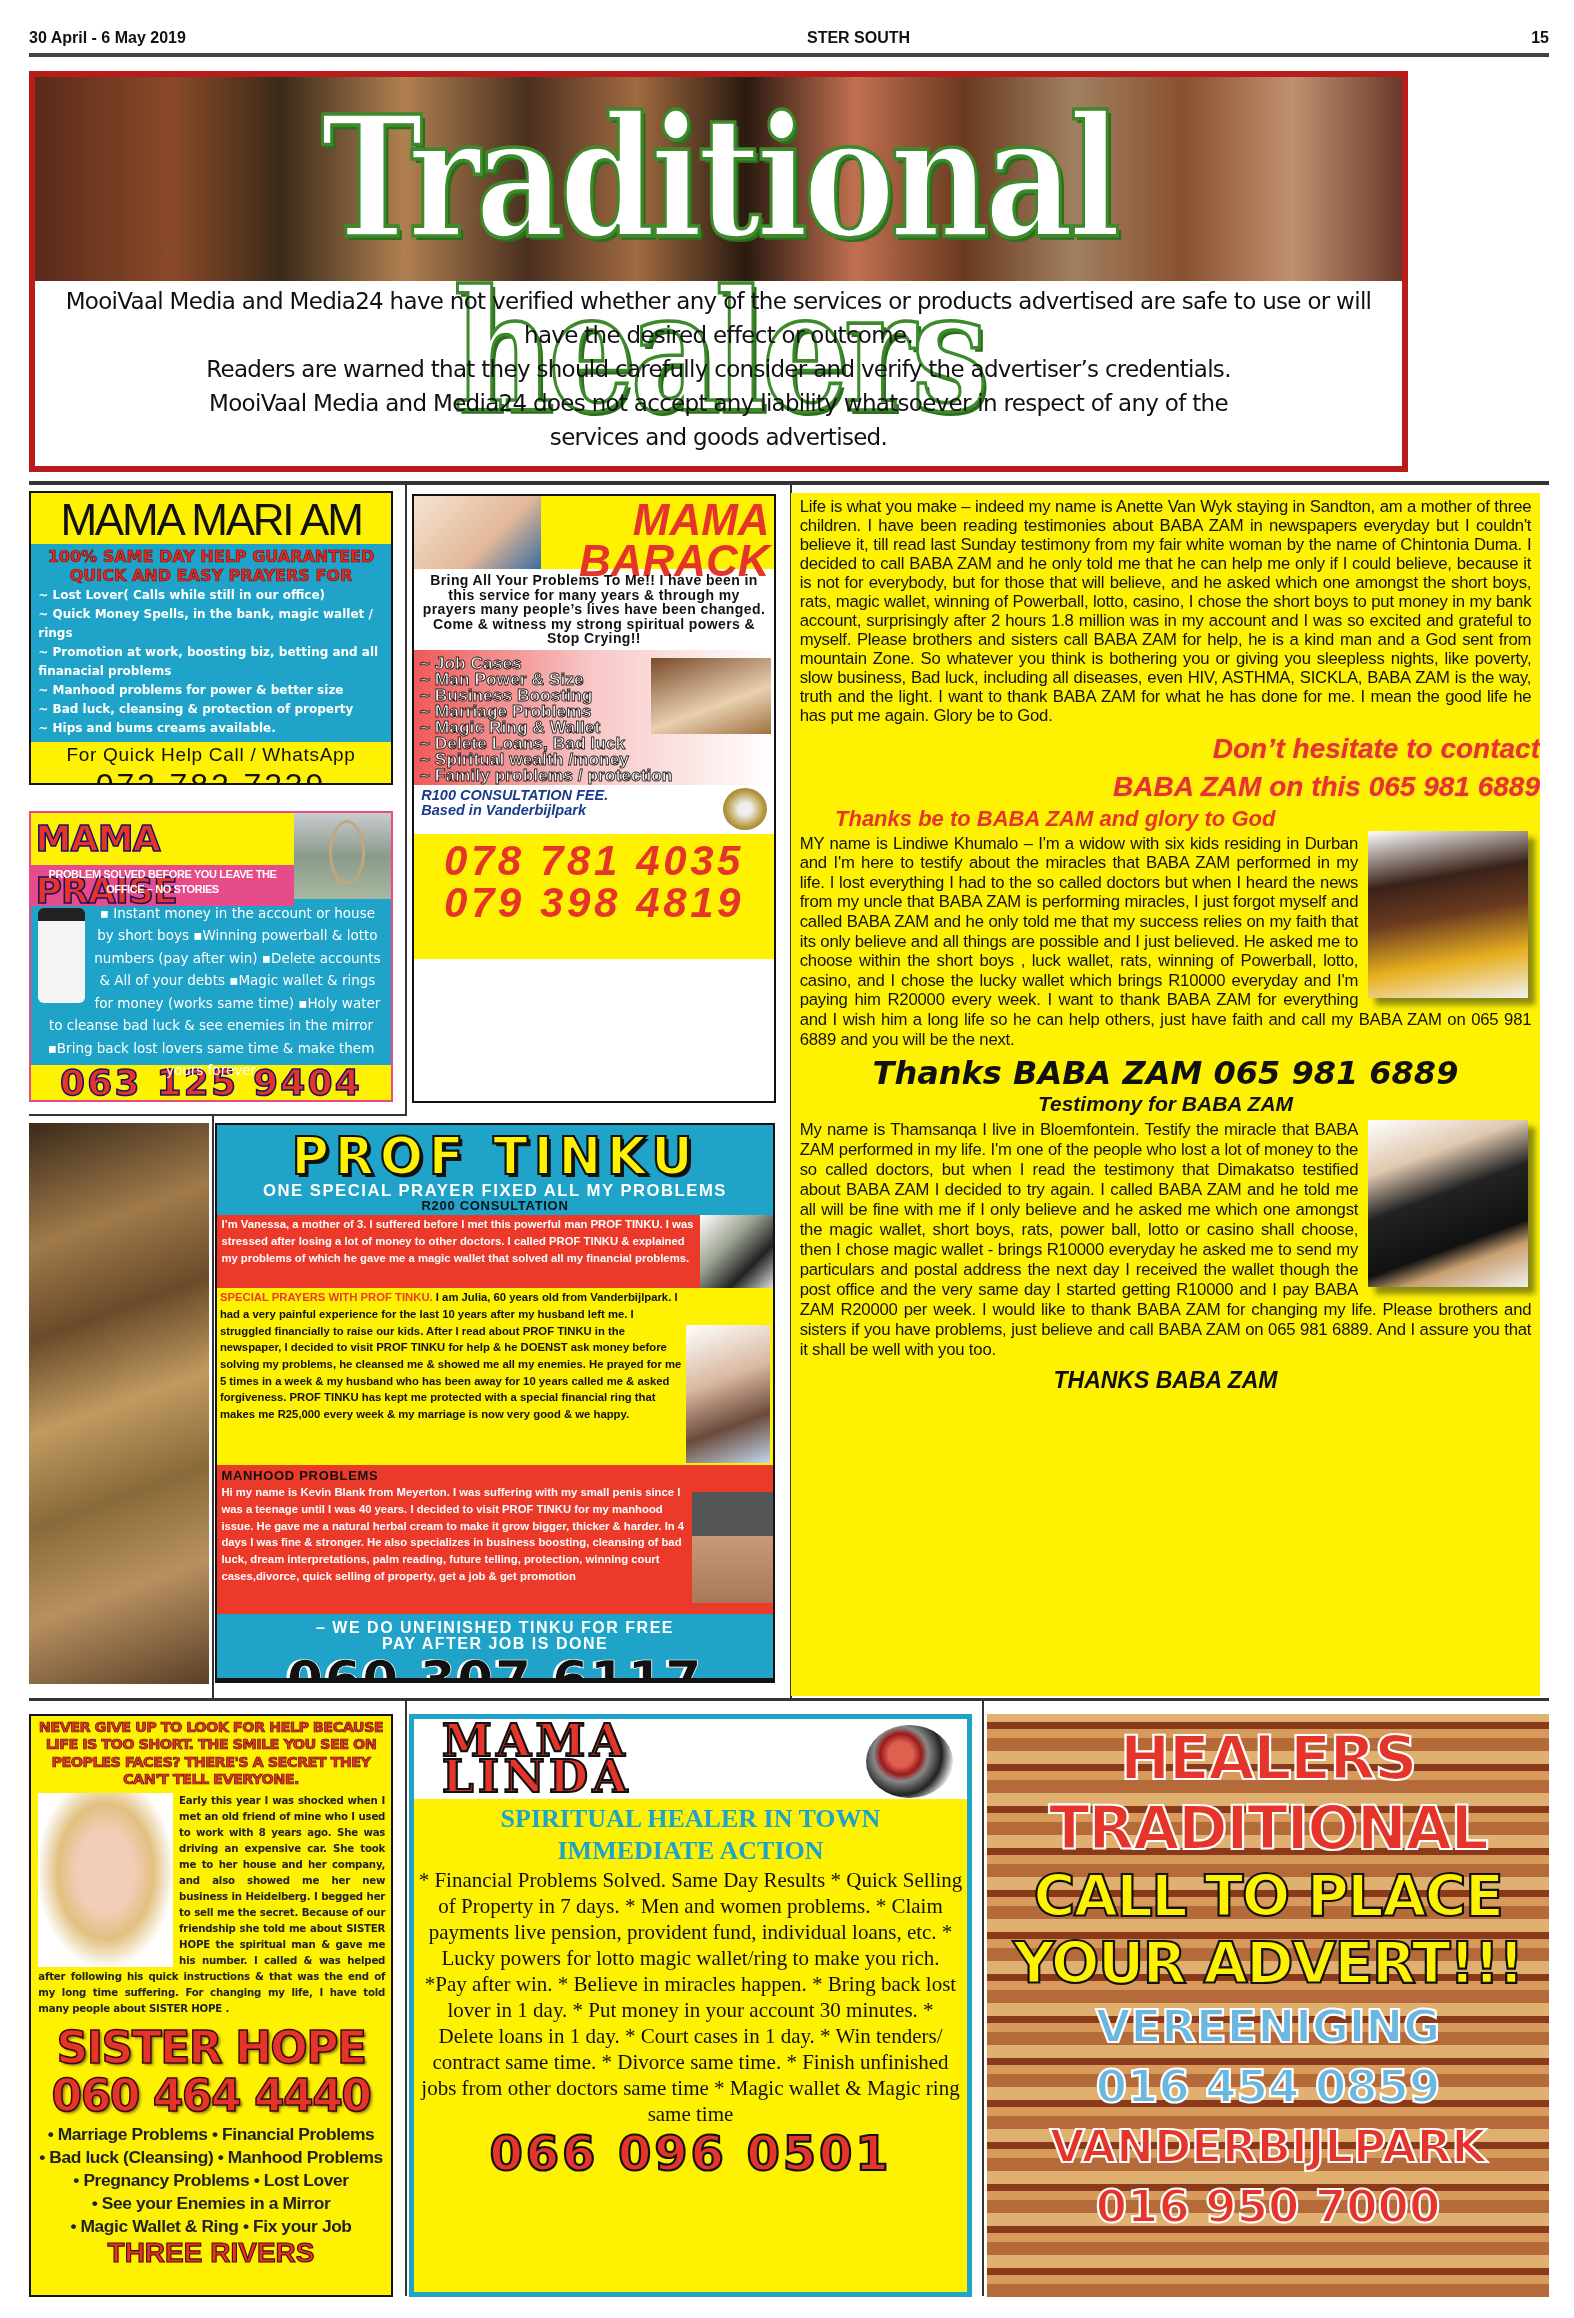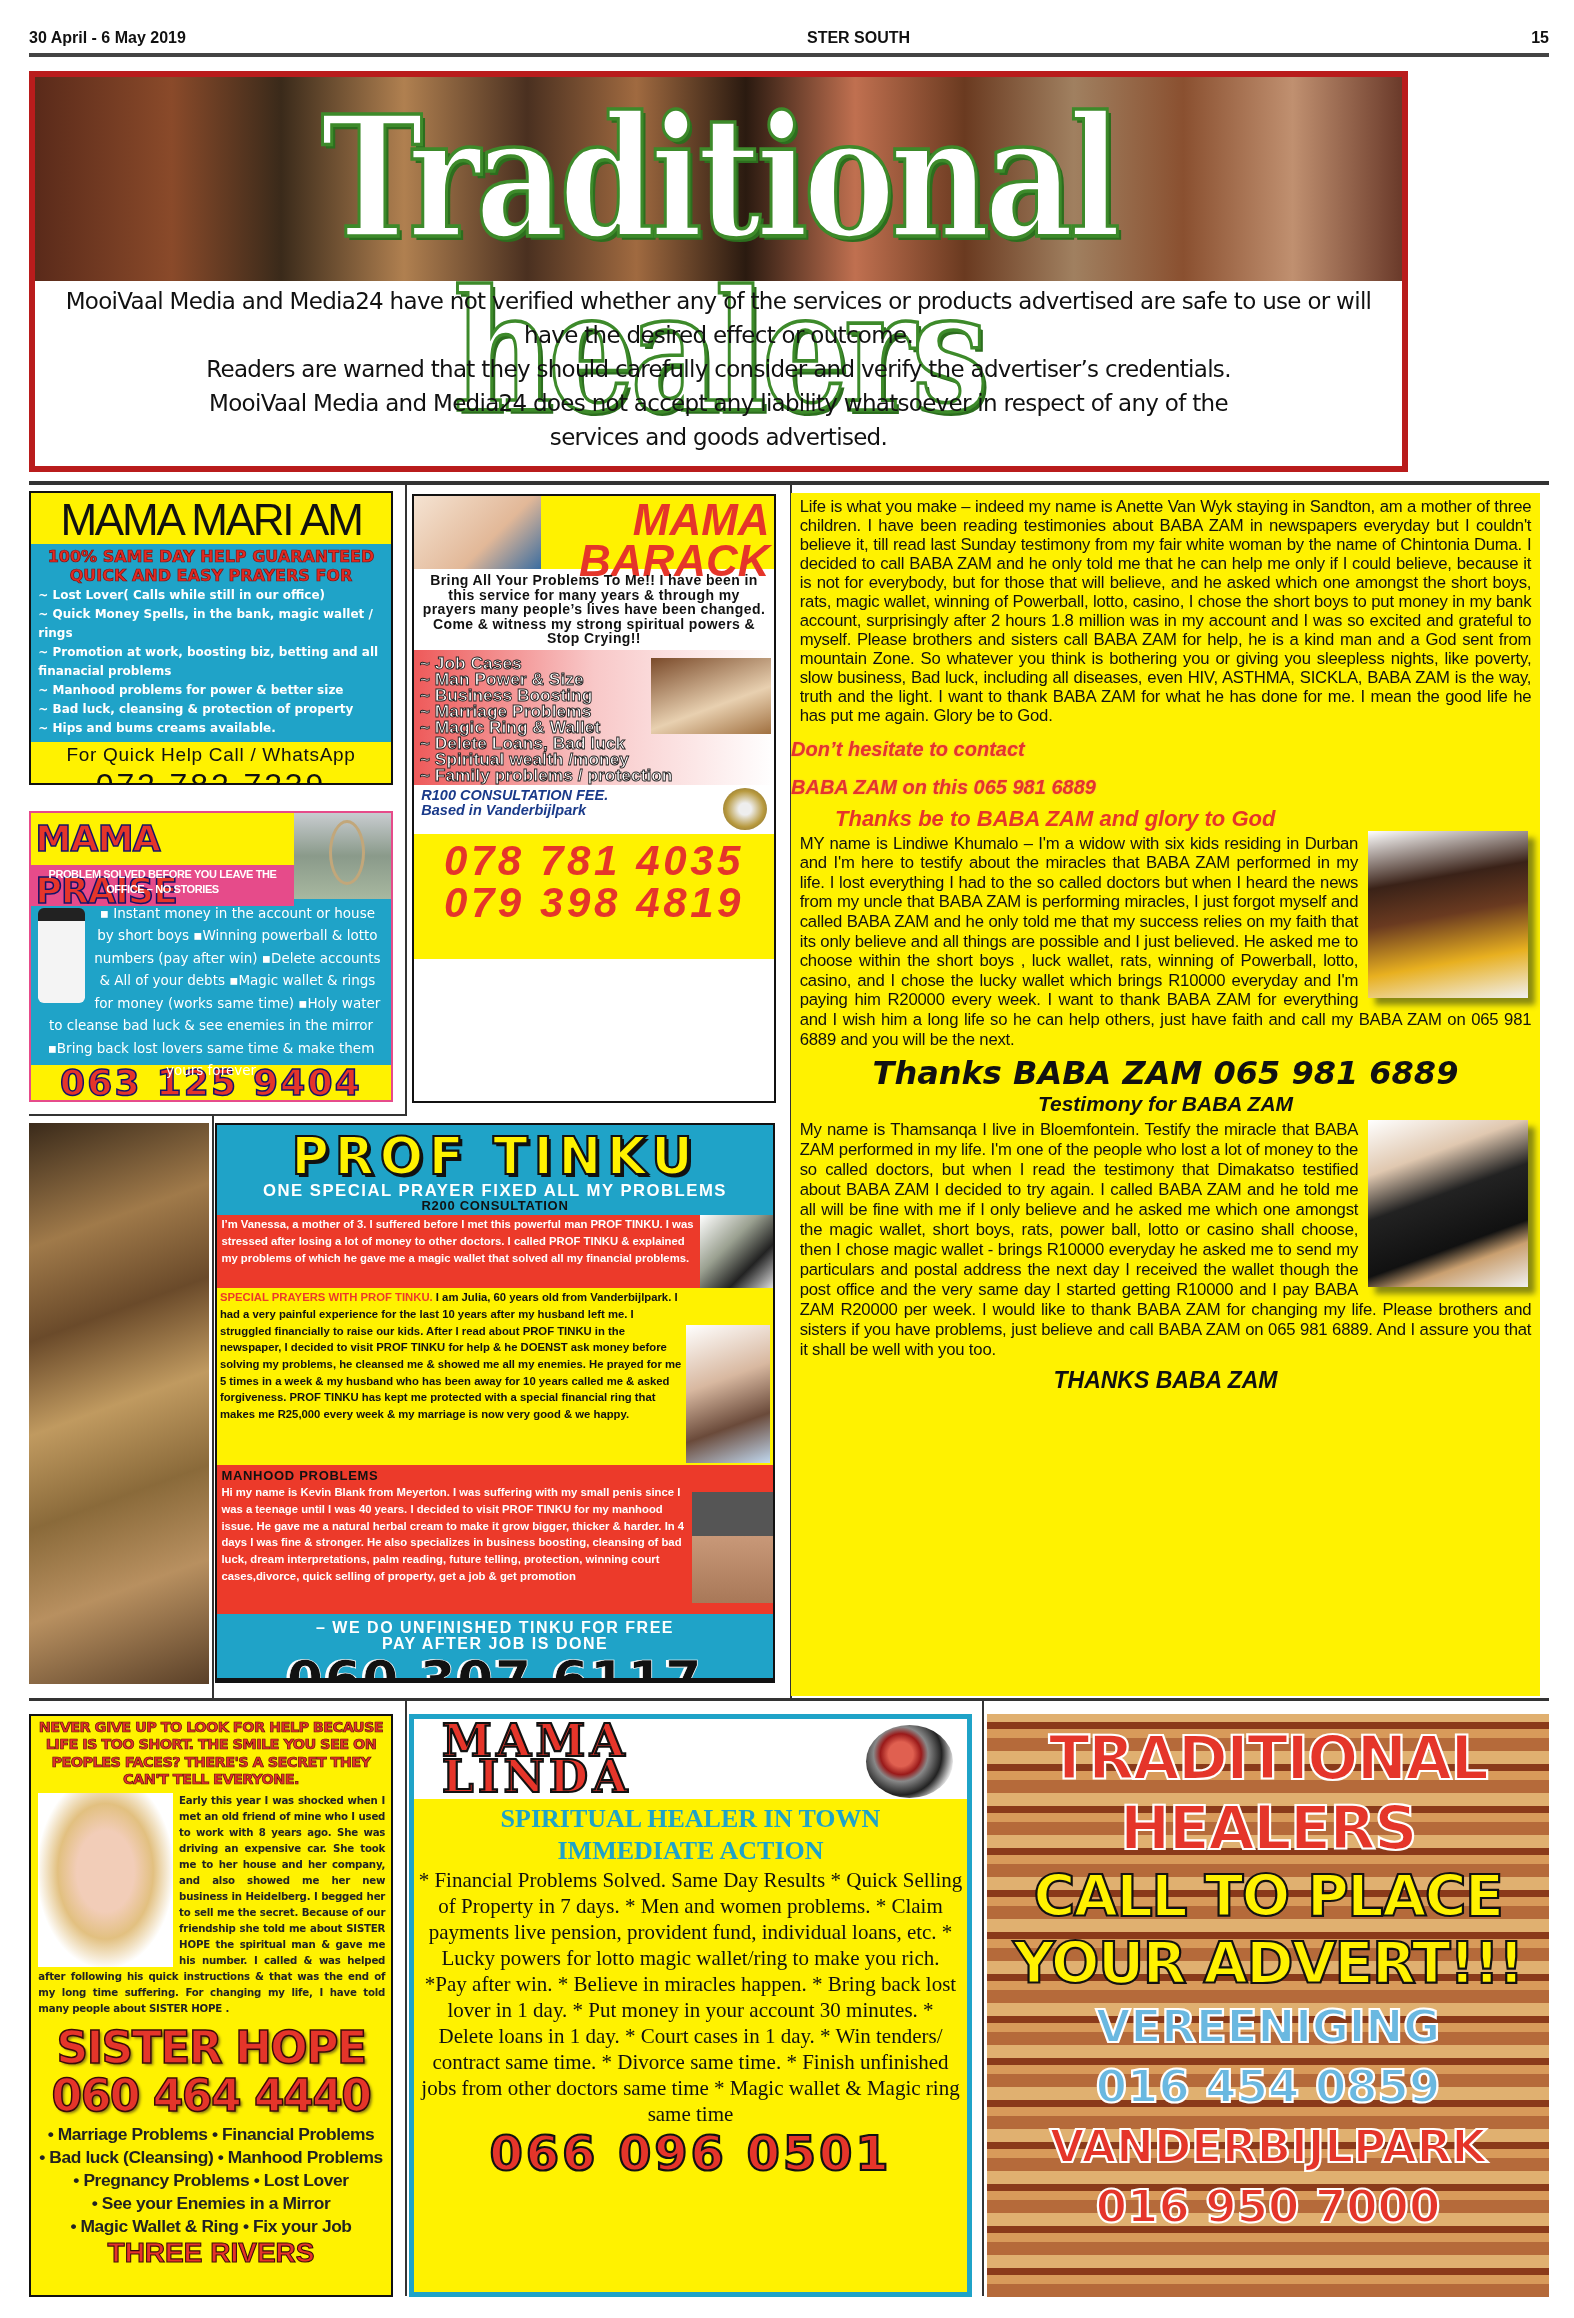--- a/index.html
+++ b/index.html
@@ -49,21 +49,21 @@
 .mb-ring{position:absolute;right:7.3px;top:2.9px;width:44px;height:42px;border-radius:50%;background:radial-gradient(#eee 20%,#b89a40 60%,#705a20)}
 .mb-phones{background:#fff200;color:#e5352a;font-weight:bold;font-style:italic;font-size:42px;line-height:42px;text-align:center;letter-spacing:3.6px;padding-top:5.8px;height:125px}
 
 .bz{left:791px;top:493px;width:749px;height:1203px;background:#fff200}
 .bz-head{height:156px;background:linear-gradient(90deg,#ee3222 0%,#f06a50 40%,#f8c8b8 70%,#fff 100%);position:relative;padding-left:8.7px}
 .bz-title{font-weight:bold;font-size:86px;line-height:87px;color:#fff200;letter-spacing:1.5px;-webkit-text-stroke:1.5px #b02010}
 .bz-sub{font-weight:bold;font-style:italic;font-size:32px;line-height:30.5px;color:#111}
 .bz-coconut{position:absolute;right:87px;top:44px;width:87px;height:87px;border-radius:50%;background:radial-gradient(circle at 35% 45%,#fff 38%,#7a4a2a 42%,#8a5a3a 70%)}
 .bz-jar{position:absolute;right:14.5px;top:29px;width:65px;height:109px;background:linear-gradient(180deg,rgba(240,240,200,.5),#f2e9b0);border-radius:7.3px}
 .bz-p{font-family:"Liberation Sans Narrow","Liberation Sans",sans-serif;font-size:16.7px;line-height:19px;text-align:justify;padding:0 8.7px;letter-spacing:-0.2px}
-.bz-red{text-align:left;color:#e5352a;font-weight:bold;font-style:italic;font-size:20px;line-height:38px;text-shadow:0 0 1.5px #f08080}
+.bz-red{text-align:right;color:#e5352a;font-weight:bold;font-style:italic;font-size:28px;line-height:38px;text-shadow:0 0 1.5px #f08080}
 .bz-red2{color:#e5352a;font-weight:bold;font-style:italic;font-size:22px;line-height:25px;padding-left:44px}
 .bz-photo{float:right;width:160px;height:167px;margin:0 11.6px 2.9px 10.2px;box-shadow:7.3px 7.3px 5.8px #8a8a10}
 .bz-big{text-align:center;font-weight:bold;font-style:italic;font-size:32px;line-height:36px;font-family:"DejaVu Sans",sans-serif}
 .bz-test{text-align:center;font-weight:bold;font-style:italic;font-size:21px;line-height:25px}
 .bz-thanks{text-align:center;font-weight:bold;font-style:italic;font-size:23px;line-height:29px}
 
 .deco{left:29px;top:1123px;width:180px;height:561px;background:linear-gradient(160deg,#3a2a1a 0%,#a07a4a 20%,#6a4a2a 35%,#c09a60 50%,#8a6a3a 65%,#b89060 80%,#5a4028 100%)}
 
 .pt{left:215px;top:1123px;width:560px;height:560px;border:2.2px solid #111;border-bottom-width:5.8px;background:#1fa3c8}
 .pt-title{text-align:center;font-family:"DejaVu Sans",sans-serif;font-weight:bold;font-size:51px;line-height:51px;color:#fff200;-webkit-text-stroke:2.2px #111;letter-spacing:5.8px;text-shadow:2.9px 2.9px 0 #111}
@@ -271,22 +271,22 @@
     </div>
     <div class="ml-ring"></div>
   </div>
   <div class="ml-sub">SPIRITUAL HEALER IN TOWN</div>
   <div class="ml-sub" style="padding-top:0">IMMEDIATE ACTION</div>
   <div class="ml-body">* Financial Problems Solved. Same Day Results * Quick Selling of Property in 7 days. * Men and women problems. * Claim payments live pension, provident fund, individual loans, etc. * Lucky powers for lotto magic wallet/ring to make you rich. *Pay after win. * Believe in miracles happen. * Bring back lost lover in 1 day. * Put money in your account 30 minutes. * Delete loans in 1 day. * Court cases in 1 day. * Win tenders/ contract same time. * Divorce same time. * Finish unfinished jobs from other doctors same time * Magic wallet &amp; Magic ring same time</div>
   <div class="ml-phone">066 096 0501</div>
 </div>
 
 <div class="abs ad th">
+  <div class="th-l">HEALERS</div>
   <div class="th-l">TRADITIONAL</div>
-  <div class="th-l">HEALERS</div>
   <div class="th-y">CALL TO PLACE</div>
   <div class="th-y">YOUR ADVERT!!!</div>
   <div class="th-b">VEREENIGING</div>
   <div class="th-b">016 454 0859</div>
   <div class="th-r">VANDERBIJLPARK</div>
   <div class="th-r">016 950 7000</div>
 </div>
 
 
 </body></html>

